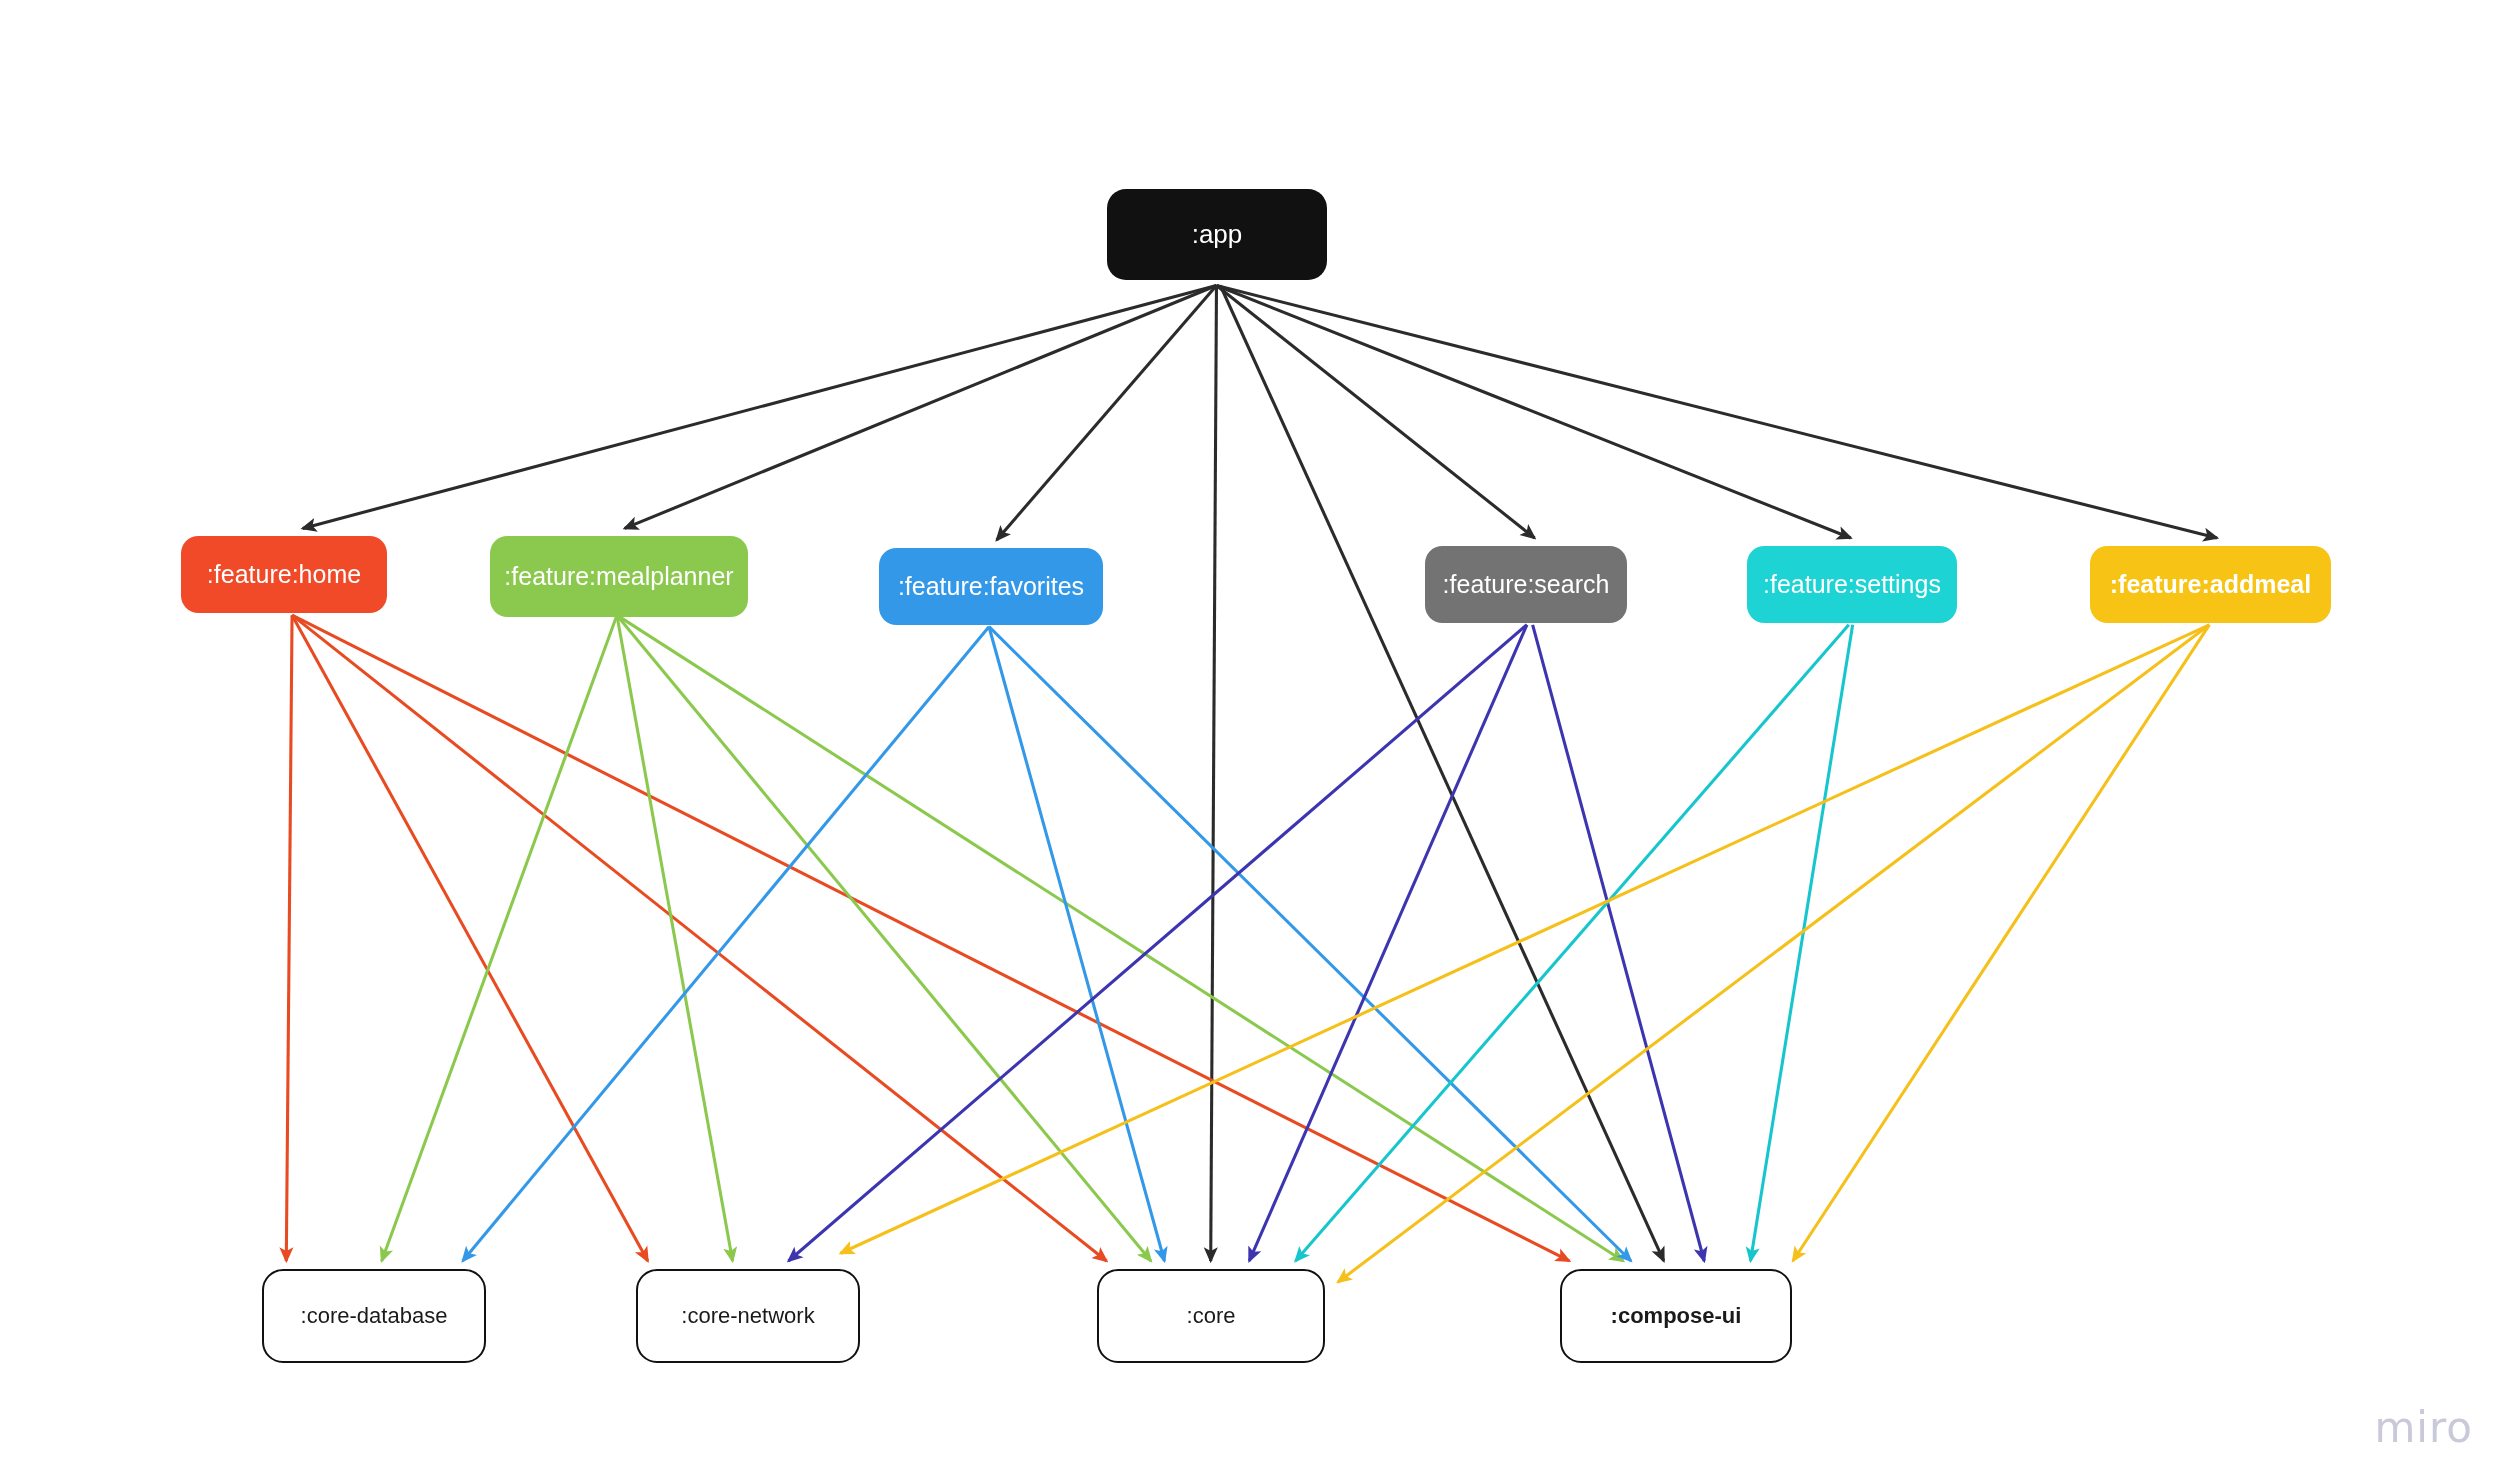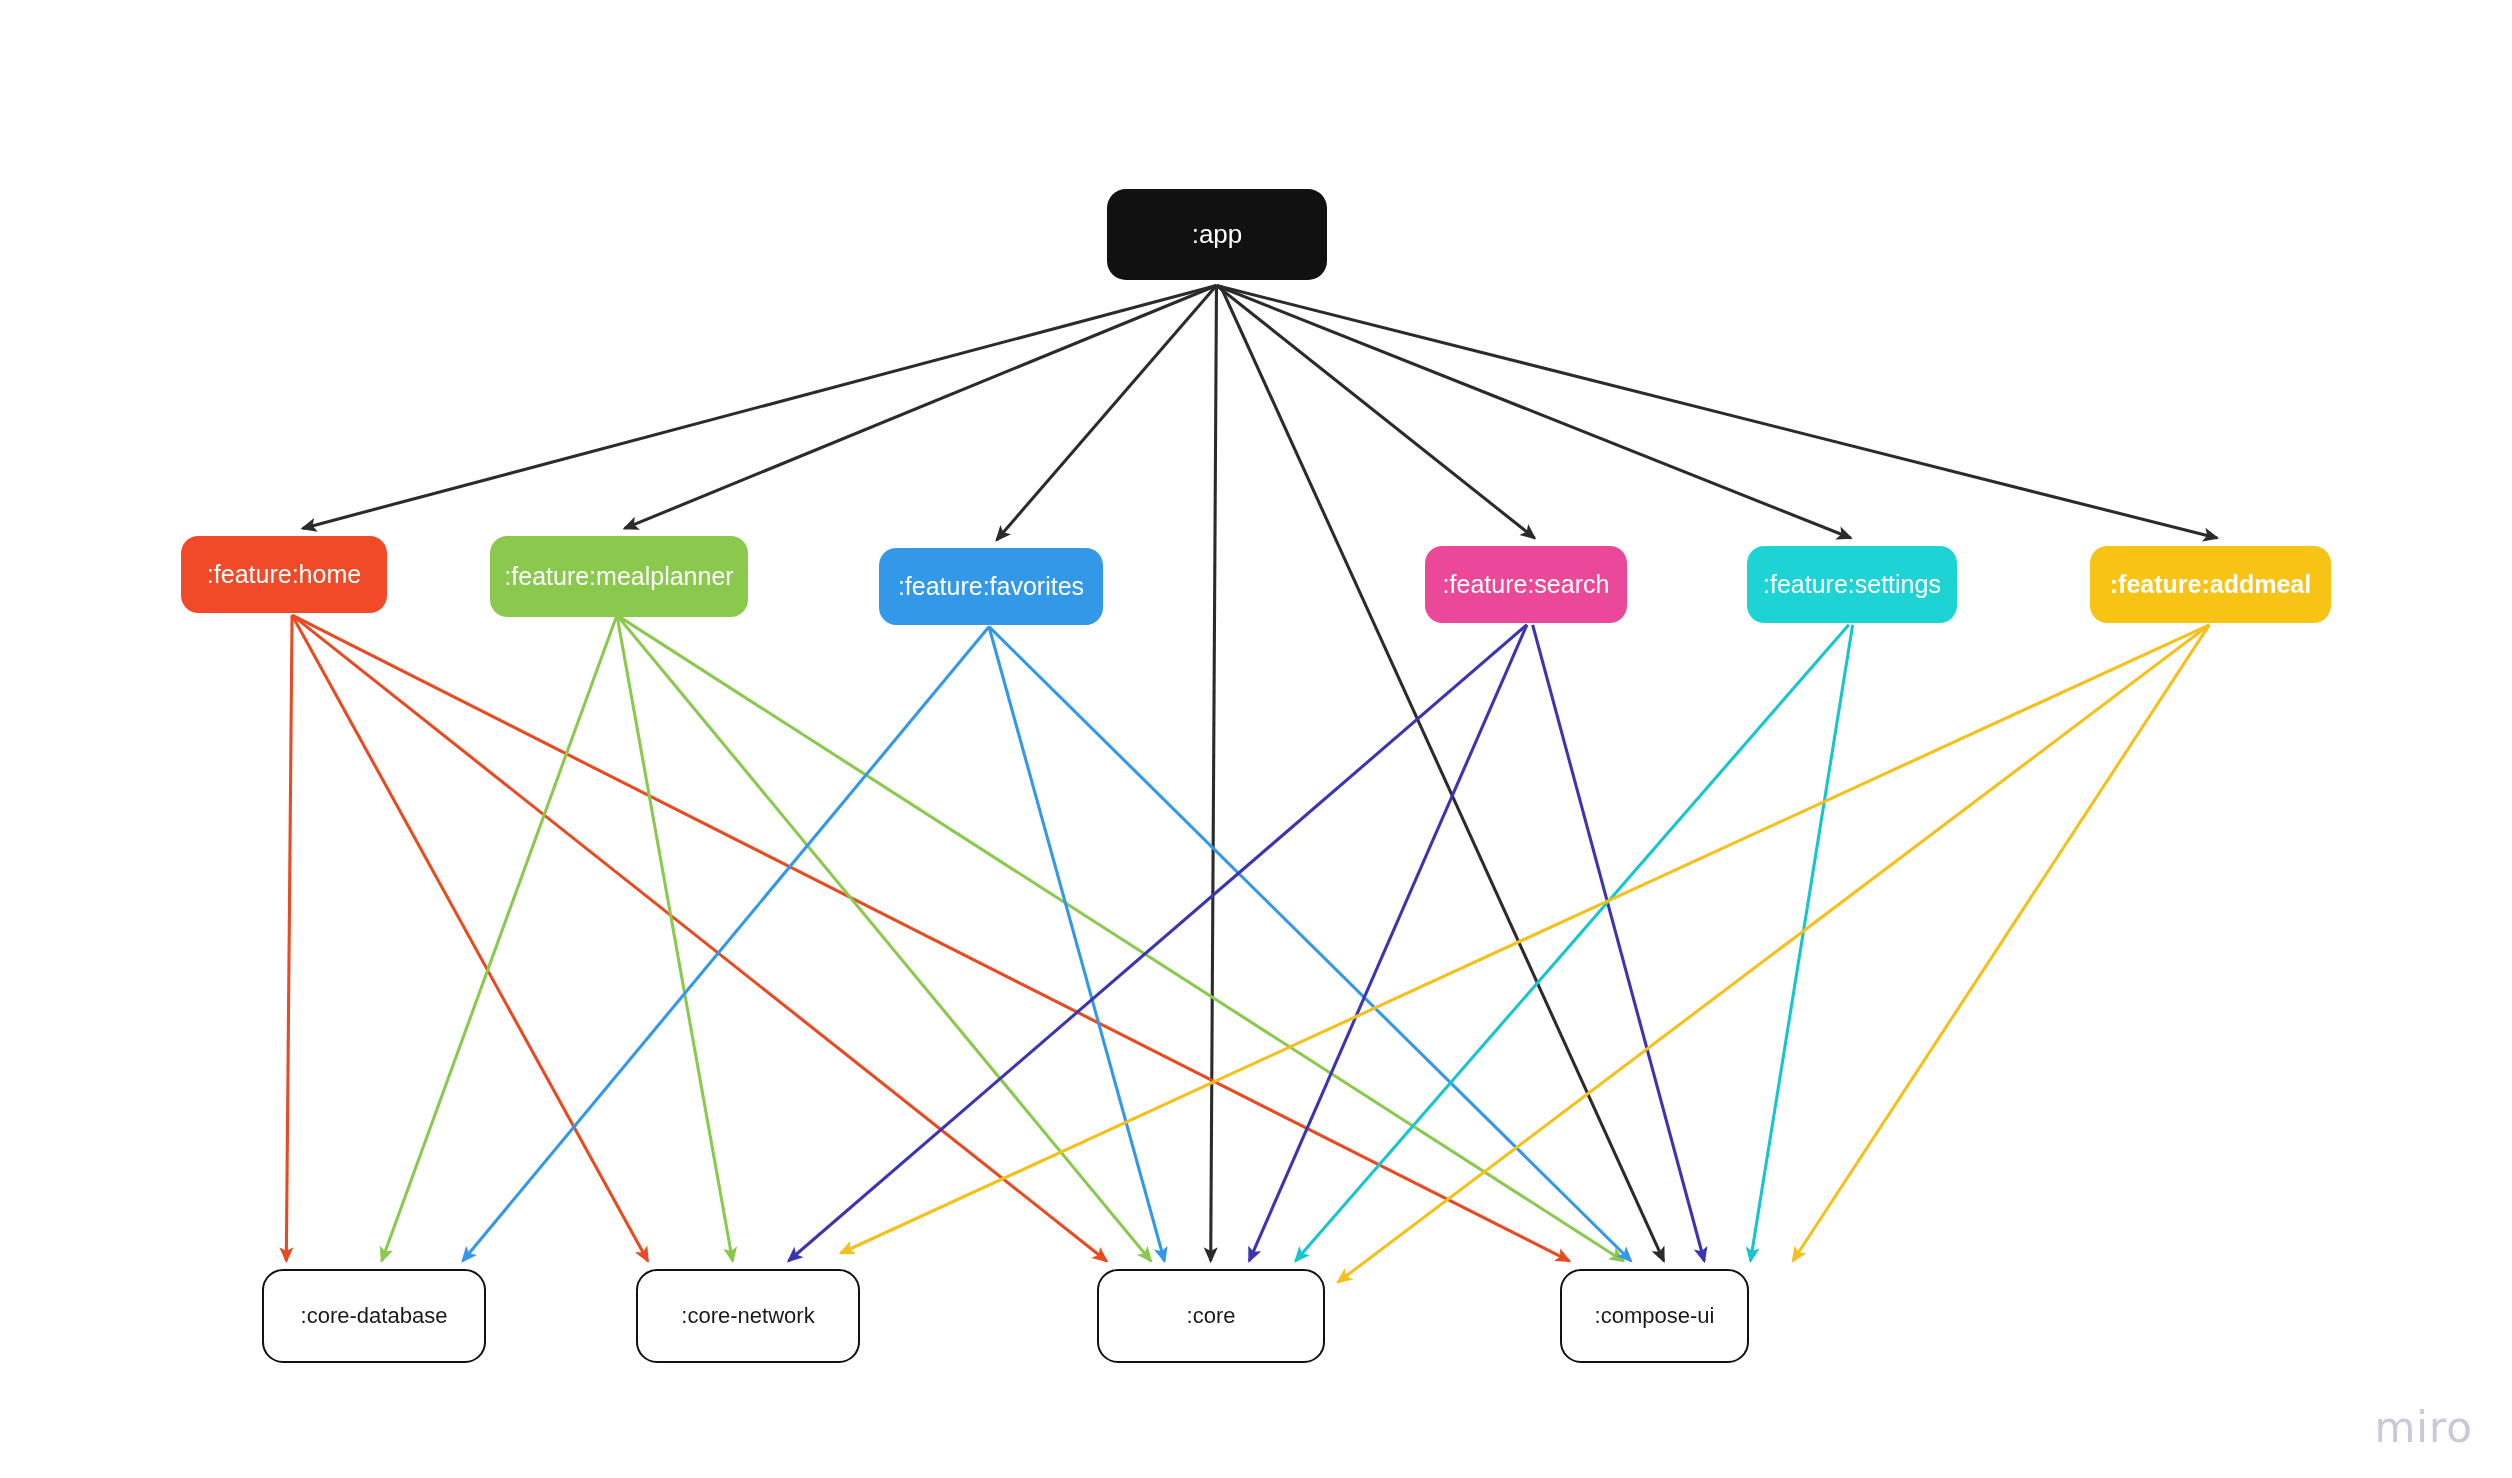--- a/index.html
+++ b/index.html
@@ -120,37 +120,37 @@
       </div>
       <div class="node feature" style="left: 181px; top: 536px; width: 206px; height: 77px; background: rgb(240, 74, 41);">
         <span class="node-label">:feature:home</span>
       </div>
       <div class="node feature" style="left: 490px; top: 536px; width: 258px; height: 81px; background: rgb(139, 201, 78);">
         <span class="node-label">:feature:mealplanner</span>
       </div>
       <div class="node feature" style="left: 879px; top: 548px; width: 224px; height: 77px; background: rgb(52, 152, 232);">
         <span class="node-label">:feature:favorites</span>
       </div>
-      <div class="node feature" style="left: 1425px; top: 546px; width: 202px; height: 77px; background: #ec4899;">
+      <div class="node feature" style="left: 1425px; top: 546px; width: 202px; height: 77px; background: #737373;">
         <span class="node-label">:feature:search</span>
       </div>
       <div class="node feature" style="left: 1747px; top: 546px; width: 210px; height: 77px; background: rgb(29, 211, 211);">
         <span class="node-label">:feature:settings</span>
       </div>
       <div class="node feature bold" style="left: 2090px; top: 546px; width: 241px; height: 77px; background: rgb(247, 195, 21);">
         <span class="node-label">:feature:addmeal</span>
       </div>
       <div class="node core" style="left: 262px; top: 1269px; width: 224px; height: 94px;">
         <span class="node-label">:core-database</span>
       </div>
       <div class="node core" style="left: 636px; top: 1269px; width: 224px; height: 94px;">
         <span class="node-label">:core-network</span>
       </div>
       <div class="node core" style="left: 1097px; top: 1269px; width: 228px; height: 94px;">
         <span class="node-label">:core</span>
       </div>
-      <div class="node core" style="left: 1560px; top: 1269px; width: 189px; height: 94px;">
+      <div class="node core" style="left: 1560px; top: 1269px; width: 232px; height: 94px; font-weight: bold;">
         <span class="node-label">:compose-ui</span>
       </div>
     </div>
   <div id="watermark">miro</div>
 </div>
 
 
 </body></html>

